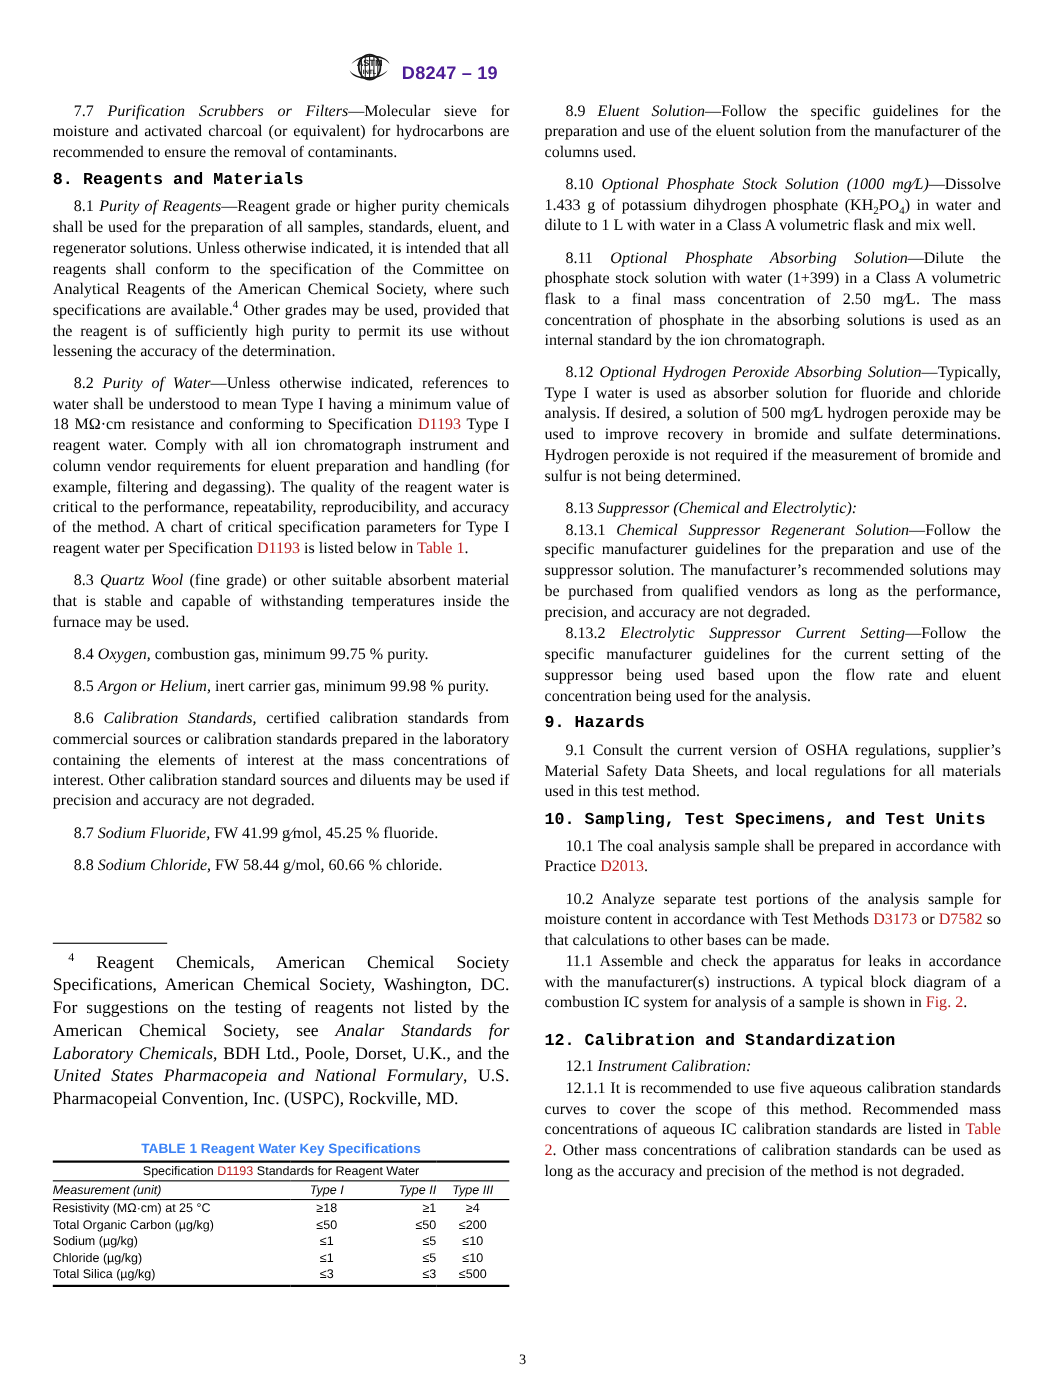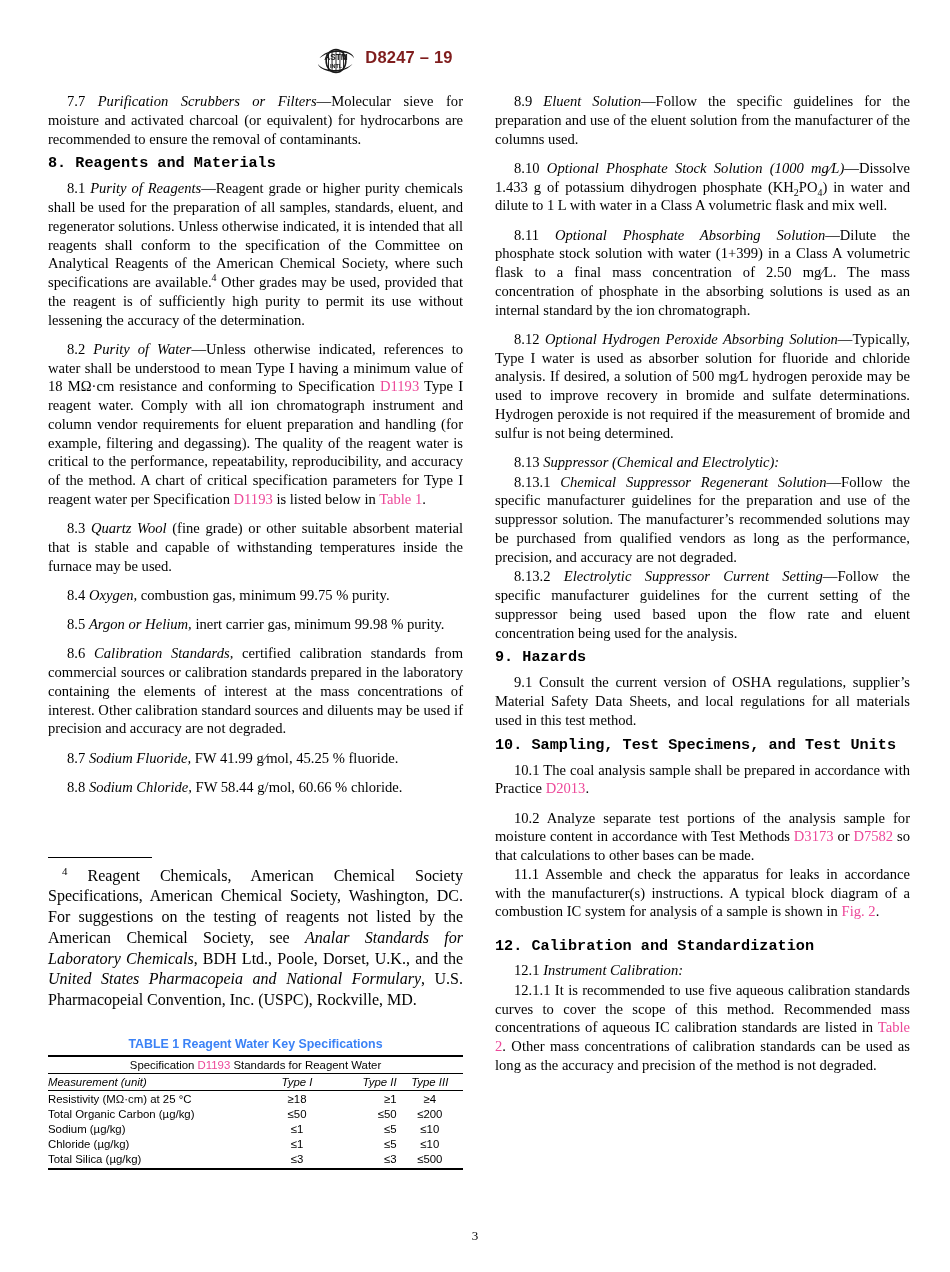--- a/index.html
+++ b/index.html
@@ -30,21 +30,22 @@
   .astm-logo {
     width: 40px;
     height: 26px;
     display: block;
   }
   .doc-designation {
     font-family: "Liberation Sans", "DejaVu Sans", sans-serif;
     font-weight: bold;
     font-size: 16.5px;
     letter-spacing: 0.2px;
-    color: #7f1d1d;
+    color: #4c1d95;
+    margin-top: 10px;
   }
 
   
   .columns {
     position: absolute;
     top: 92px;
     left: 48px;
     width: 862px;
     display: flex;
     gap: 32px;
@@ -80,21 +81,21 @@
   }
   h2.section.tight {
     margin-top: 16px;
     margin-bottom: 6px;
   }
 
   i, .it {
     font-style: italic;
   }
   .lnk {
-    color: #ec4899;
+    color: #b91c1c;
   }
   sup {
     font-size: 0.68em;
     vertical-align: super;
     line-height: 0;
   }
   sub {
     font-size: 0.68em;
     vertical-align: sub;
     line-height: 0;

